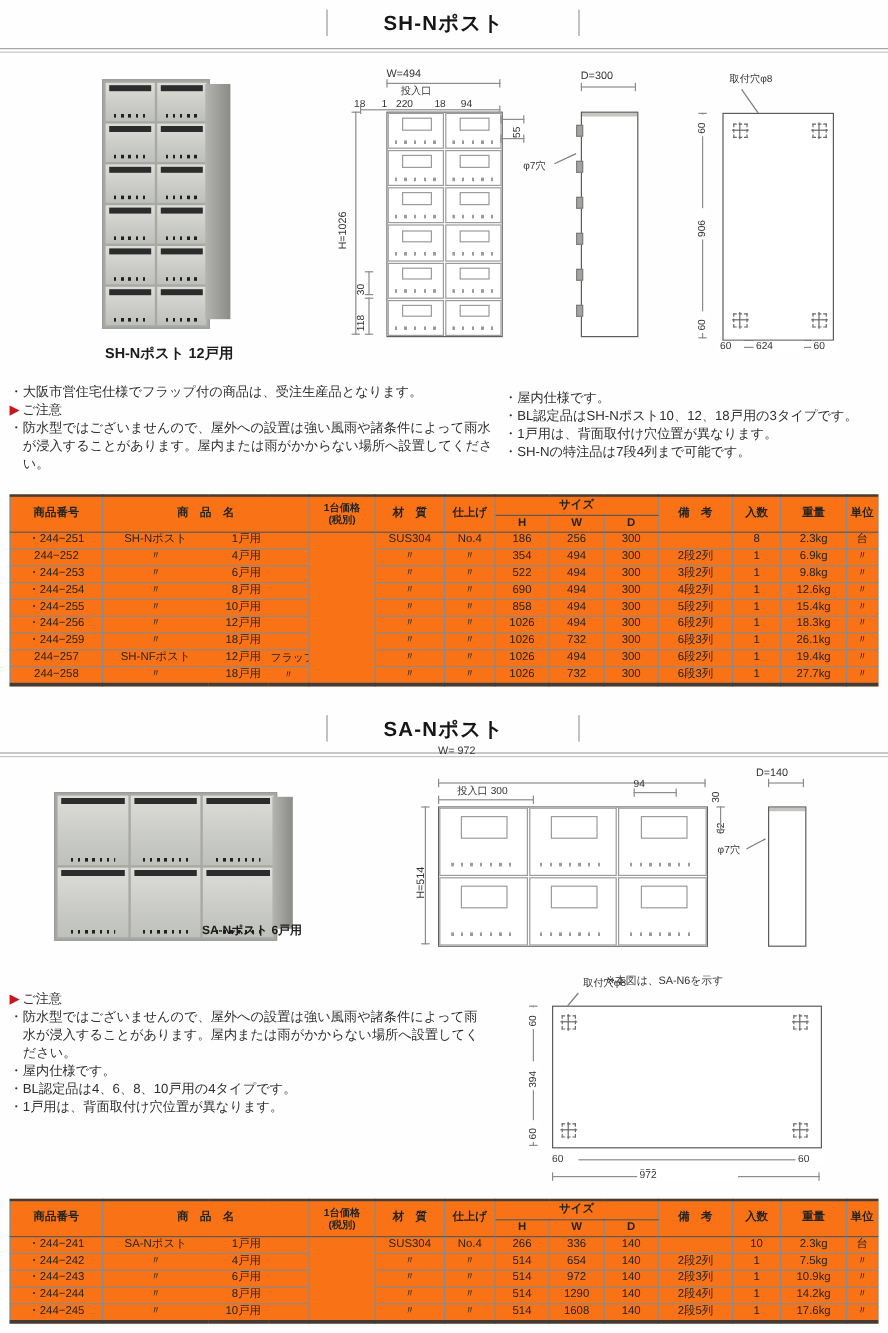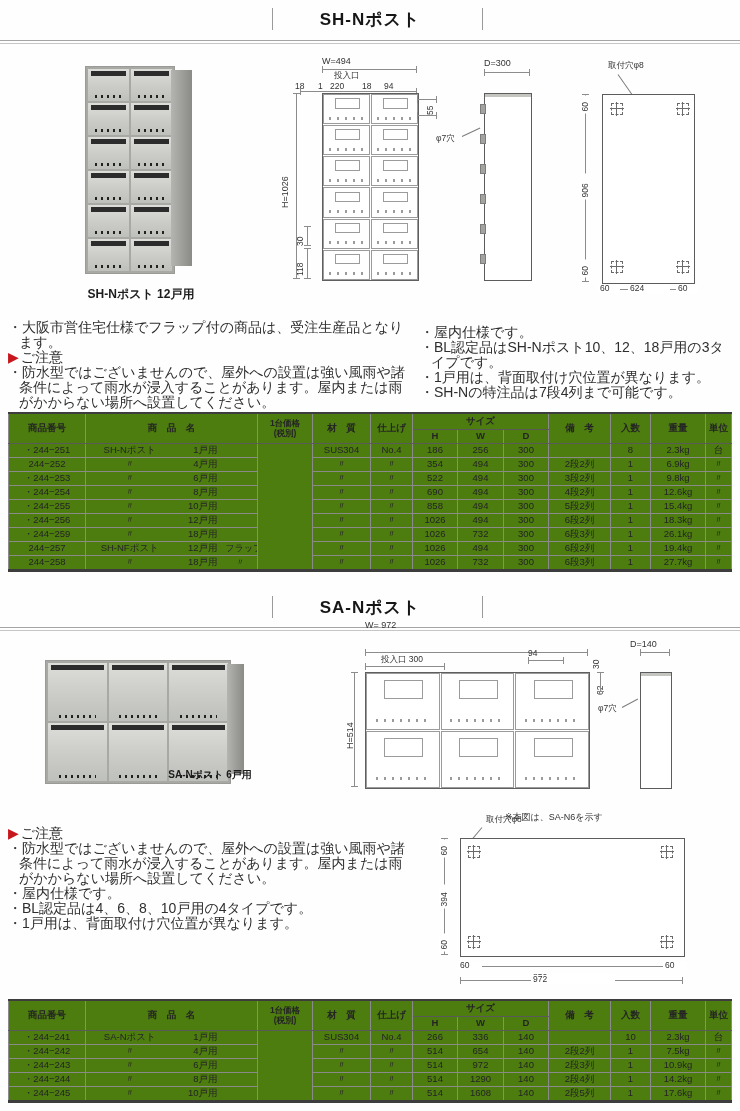--- a/index.html
+++ b/index.html
@@ -7,21 +7,21 @@
         font-family:"Liberation Sans","DejaVu Sans",sans-serif;color:#2b2b2b;}
 
   
   .sec-title{position:absolute;left:0;width:740px;text-align:center;font-weight:bold;
              font-size:17px;letter-spacing:1px;color:#161616;}
   .ttick{position:absolute;width:1px;height:22px;background:#9a9a9a;}
   .drule{position:absolute;left:0;width:740px;height:2px;
          border-top:1px solid #a5a5a5;border-bottom:1px solid #c6c6c6;}
 
   
-  .notes{position:absolute;font-size:14px;line-height:15px;color:#2e2e2e;}
+  .notes{position:absolute;font-size:11px;line-height:15px;color:#2e2e2e;}
   .notes .hang{padding-left:11px;text-indent:-11px;}
   .arrow{color:#c8161d;margin-right:2px;}
 
   
   .pgrid{position:absolute;display:grid;gap:2px;background:#a8a9a5;padding:2px;
          border:1px solid #9a9b97;}
   .pgrid>div{background:linear-gradient(180deg,#dddeda 0%,#cbccc8 55%,#bec0bb 100%);position:relative;}
   .pgrid>div::before{content:"";position:absolute;top:2px;left:3px;right:3px;height:5px;background:#2c2c2c;}
   .pgrid>div::after{content:"";position:absolute;bottom:3px;left:18%;width:64%;height:3px;
          background:repeating-linear-gradient(90deg,#20201f 0 2px,transparent 2px 6px);}
@@ -47,21 +47,21 @@
   .wbg{background:#fff;padding:0 2px;line-height:9px;}
   .lead{position:absolute;height:1px;background:#7c7c7c;transform-origin:left center;}
   .hole{position:absolute;width:10px;height:10px;border:1px dashed #6a6a6a;background:#fff;}
   .hole::before{content:"";position:absolute;left:-2px;right:-2px;top:4px;height:1px;background:#6a6a6a;}
   .hole::after{content:"";position:absolute;top:-2px;bottom:-2px;left:4px;width:1px;background:#6a6a6a;}
   .bump{position:absolute;width:4px;height:8px;background:#a3a4a0;border:1px solid #7d7d7d;}
   .dnote{position:absolute;font-size:9px;color:#333;white-space:nowrap;margin-top:21px;}
 
   
   table.spec{position:absolute;left:8px;border-collapse:collapse;width:723px;table-layout:fixed;
-             font-size:9.5px;border-top:2px solid #3d3d3d;border-bottom:3px solid #3d3d3d;background:#4d7c0f;}
+             font-size:9.5px;border-top:2px solid #3d3d3d;border-bottom:3px solid #3d3d3d;background:#f97316;}
   table.spec th,table.spec td{border:1px solid #8a8a8a;padding:0 2px;text-align:center;
              height:13px;line-height:1.15;color:#242424;overflow:hidden;white-space:nowrap;}
   table.spec thead th{font-weight:bold;border-bottom:1px solid #5a5a5a;}
   table.spec thead tr:first-child th{height:15px;}
   table.spec .pre{white-space:pre-line;font-size:8.5px;line-height:1.1;}
   table.spec tbody td:nth-child(2){border-right:none;}
   table.spec tbody td:nth-child(3){border-left:none;border-right:none;text-align:right;padding-right:6px;}
   table.spec tbody td:nth-child(4){border-left:none;font-size:9px;}
   table.spec tbody td:nth-child(5){border-top:none;border-bottom:none;}
   #tbl-sh{top:412px;}

